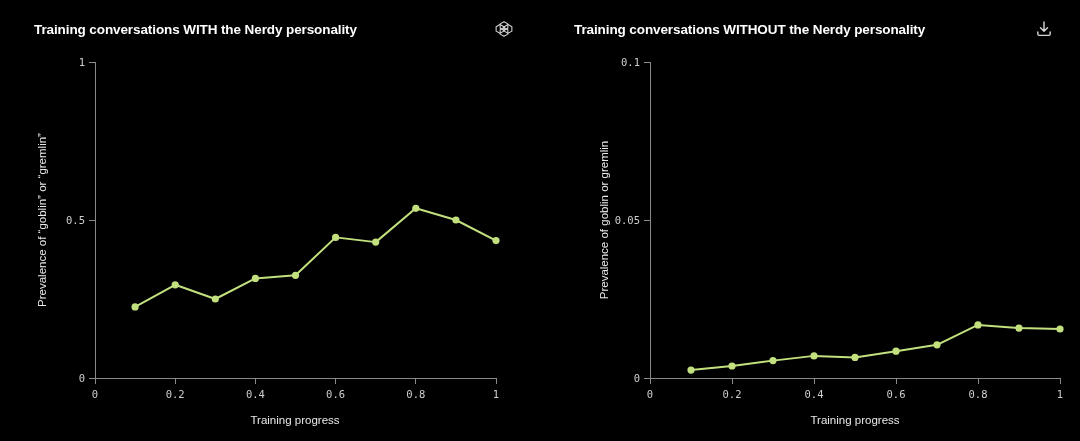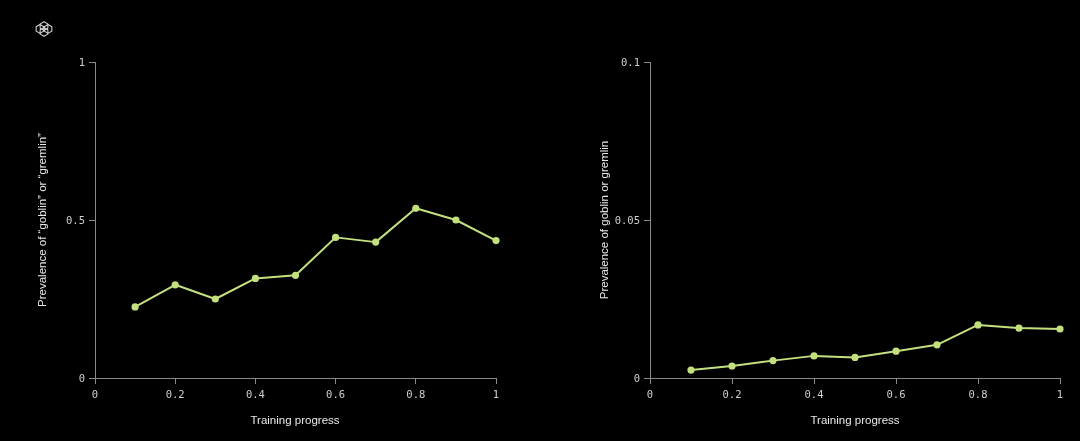--- a/index.html
+++ b/index.html
@@ -100,20 +100,21 @@
     stroke: none;
   }
 </style>
 </head>
 <body>
 
 <div class="board">
 
   <div class="panel">
     <div class="panel-header">
+      <div class="panel-title">Training conversations WITH the Nerdy personality</div>
       <svg class="panel-icon" viewBox="0 0 24 24">
         <path fill="none" stroke="#e6e6e6" stroke-width="1.3" stroke-linejoin="round" d="M12 3.2 16.6 5.85 16.6 11.15 12 13.8 7.4 11.15 7.4 5.85Z"></path>
         <path fill="none" stroke="#e6e6e6" stroke-width="1.3" stroke-linejoin="round" d="M12 10.2 16.6 12.85 16.6 18.15 12 20.8 7.4 18.15 7.4 12.85Z"></path>
         <path fill="none" stroke="#e6e6e6" stroke-width="1.3" stroke-linejoin="round" d="M7.15 6.6 11.75 9.25 11.75 14.55 7.15 17.2 2.55 14.55 2.55 9.25Z"></path>
         <path fill="none" stroke="#e6e6e6" stroke-width="1.3" stroke-linejoin="round" d="M16.85 6.6 21.45 9.25 21.45 14.55 16.85 17.2 12.25 14.55 12.25 9.25Z"></path>
       </svg>
     </div>
 
     <div class="plot">
       <svg class="plot-svg" viewBox="0 0 540 441">
@@ -156,20 +157,27 @@
             <circle cx="375.70" cy="242.12" r="3.6" fill="#c3e07f" class="series-dot"></circle>
             <circle cx="415.80" cy="208.31" r="3.6" fill="#c3e07f" class="series-dot"></circle>
             <circle cx="455.90" cy="220.00" r="3.6" fill="#c3e07f" class="series-dot"></circle>
             <circle cx="496.00" cy="240.54" r="3.6" fill="#c3e07f" class="series-dot"></circle>
           </g>
       </svg>
     </div>
   </div>
 
   <div class="panel">
+    <div class="panel-header">
+      <div class="panel-title">Training conversations WITHOUT the Nerdy personality</div>
+      <svg class="panel-icon" viewBox="0 0 24 24">
+        <path fill="none" stroke="#e6e6e6" stroke-width="1.7" stroke-linecap="round" stroke-linejoin="round" d="M12 3.5 V14.5 M7.8 10.6 12 14.8 16.2 10.6"></path>
+        <path fill="none" stroke="#e6e6e6" stroke-width="1.7" stroke-linecap="round" stroke-linejoin="round" d="M4.6 15.6 V18.0 a1.6 1.6 0 0 0 1.6 1.6 h11.6 a1.6 1.6 0 0 0 1.6 -1.6 V15.6"></path>
+      </svg>
+    </div>
 
     <div class="plot">
       <svg class="plot-svg" viewBox="0 0 540 441">
         <line class="axis-line" x1="110" y1="62" x2="110" y2="378"></line>
         <line class="axis-line" x1="110" y1="378" x2="520" y2="378"></line>
 
         <line class="tick-line" x1="104" y1="62" x2="110" y2="62"></line>
         <line class="tick-line" x1="104" y1="220" x2="110" y2="220"></line>
         <line class="tick-line" x1="104" y1="378" x2="110" y2="378"></line>
         <text class="tick-text y" x="100" y="66">0.1</text>

